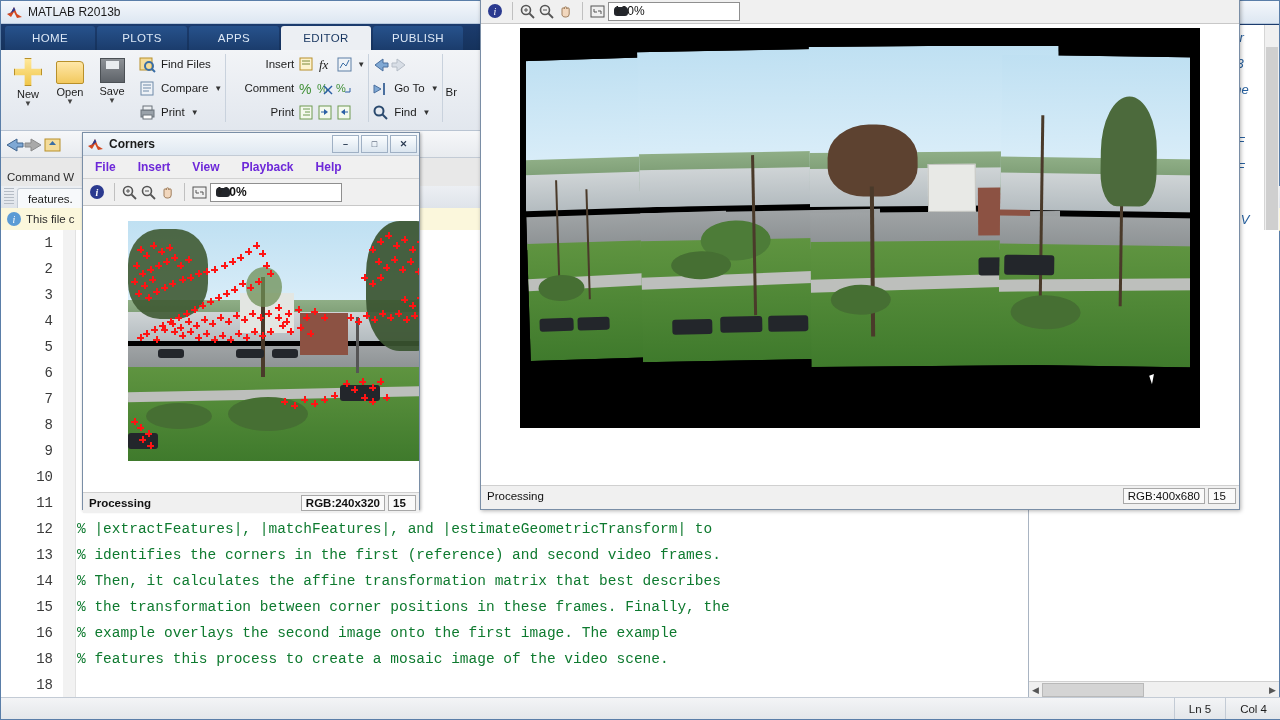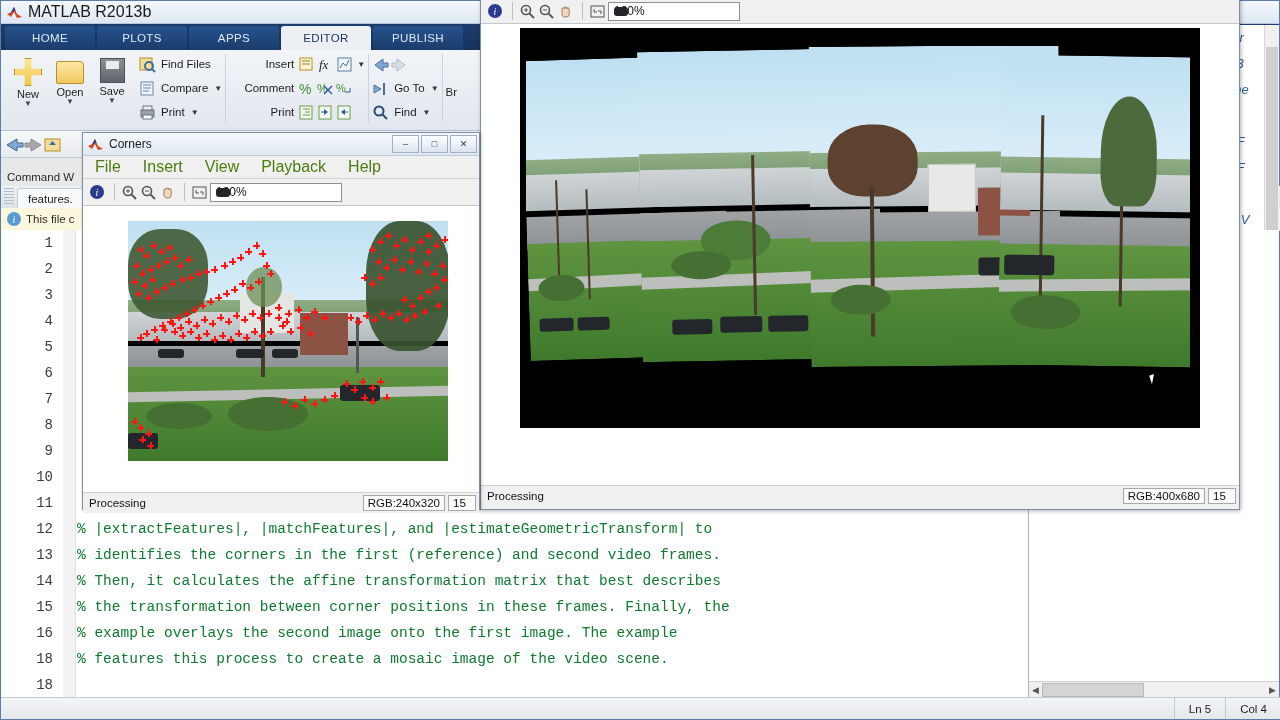--- a/index.html
+++ b/index.html
@@ -7,21 +7,21 @@
     width:1280px;height:720px;overflow:hidden;position:relative;
     font-family:"Liberation Sans",sans-serif;font-size:12px;
     background:#f0f0f0;
   }
   
   #matlab-window{position:absolute;left:0;top:0;width:1280px;height:720px;
     background:#e8e8e8;border:1px solid #5a7ea8;box-sizing:border-box;}
   .ml-titlebar{height:22px;background:linear-gradient(#f4f7fb,#dde7f2);
     border-bottom:1px solid #b7c8dc;display:flex;align-items:center;padding-left:6px;}
   .ml-logo{width:15px;height:13px;margin-right:6px;position:relative;}
-  .ml-title{font-size:16px;color:#1a1a1a;}
+  .ml-title{font-size:12px;color:#1a1a1a;}
   .ml-ribbon-tabs{height:26px;background:linear-gradient(#1c3c6e,#15325c);
     display:flex;align-items:flex-end;padding-left:4px;}
   .rtab{height:24px;min-width:90px;display:flex;align-items:center;justify-content:center;
     color:#dce8f6;font-size:11.5px;letter-spacing:.4px;
     background:linear-gradient(#2a5governor,#1a3a68);border-radius:3px 3px 0 0;margin-right:2px;}
   .rtab{background:linear-gradient(#27528c,#1b3c6c);}
   .rtab.active{background:#eceff3;color:#17355f;}
   .ml-ribbon{height:80px;background:linear-gradient(#f2f4f7,#e2e7ee);
     border-bottom:1px solid #b9c4d2;display:flex;align-items:flex-start;position:relative;}
   .rib-group{display:flex;padding:4px 6px 0 6px;height:76px;box-sizing:border-box;}
@@ -96,31 +96,31 @@
   .rs-thumb{position:absolute;right:1px;top:22px;width:12px;height:240px;background:#cfcfcf;}
 
   
   #ml-status{position:absolute;left:0;bottom:0;width:1280px;height:21px;
     background:linear-gradient(#f3f4f6,#e4e7ea);border-top:1px solid #c3cbd5;
     display:flex;align-items:center;justify-content:flex-end;font-size:11.5px;color:#1d1d1d;}
   .st-cell{border-left:1px solid #c3cbd5;height:21px;display:flex;align-items:center;
     padding:0 14px;box-sizing:border-box;}
 
   
-  #corners-window{position:absolute;left:82px;top:132px;width:398px;height:378px;
+  #corners-window{position:absolute;left:82px;top:132px;width:338px;height:378px;
     background:#f0f0f0;border:1px solid #7a8ea6;box-sizing:border-box;
-    box-shadow:1px 1px 3px rgba(0,0,0,.3);}
+    box-shadow:1px 1px 3px rgba(0,0,0,.3);font-weight:bold;}
   .vw-title{height:22px;background:linear-gradient(#f5f8fb,#dfe8f1);
     border-bottom:1px solid #c3cbd5;display:flex;align-items:center;padding-left:5px;}
   .vw-title .t{font-size:12px;color:#1a1a1a;margin-left:6px;flex:1;}
   .wbtn{width:25px;height:16px;border:1px solid #9fb0c4;background:linear-gradient(#fbfdff,#dbe5ef);
     margin-right:2px;display:flex;align-items:center;justify-content:center;font-size:9px;color:#2a3b52;}
   .vw-menu{height:22px;border-bottom:1px solid #d3d3d3;display:flex;align-items:center;
     padding-left:12px;background:#f0f0f0;}
-  .vw-menu span{font-size:16px;color:#4d7c0f;margin-right:22px;}
+  .vw-menu span{font-size:12px;color:#6d28d9;margin-right:22px;}
   .vw-toolbar{height:26px;border-bottom:1px solid #c8c8c8;display:flex;align-items:center;
     padding-left:6px;background:#f0f0f0;}
   .tb-sep{width:1px;height:18px;background:#c0c0c0;margin:0 6px;}
   .zoom-combo{width:132px;height:19px;background:#fff;border:1px solid #8f8f8f;
     display:flex;align-items:center;padding-left:5px;font-size:12px;color:#111;
     justify-content:space-between;box-sizing:border-box;}
   .zoom-combo .car{font-size:8px;padding-right:6px;color:#222;}
   .vw-canvas{background:#ffffff;position:relative;overflow:hidden;}
   .vw-status{height:20px;background:#f0f0f0;border-top:1px solid #d0d0d0;
     display:flex;align-items:center;font-size:11.5px;color:#111;}

